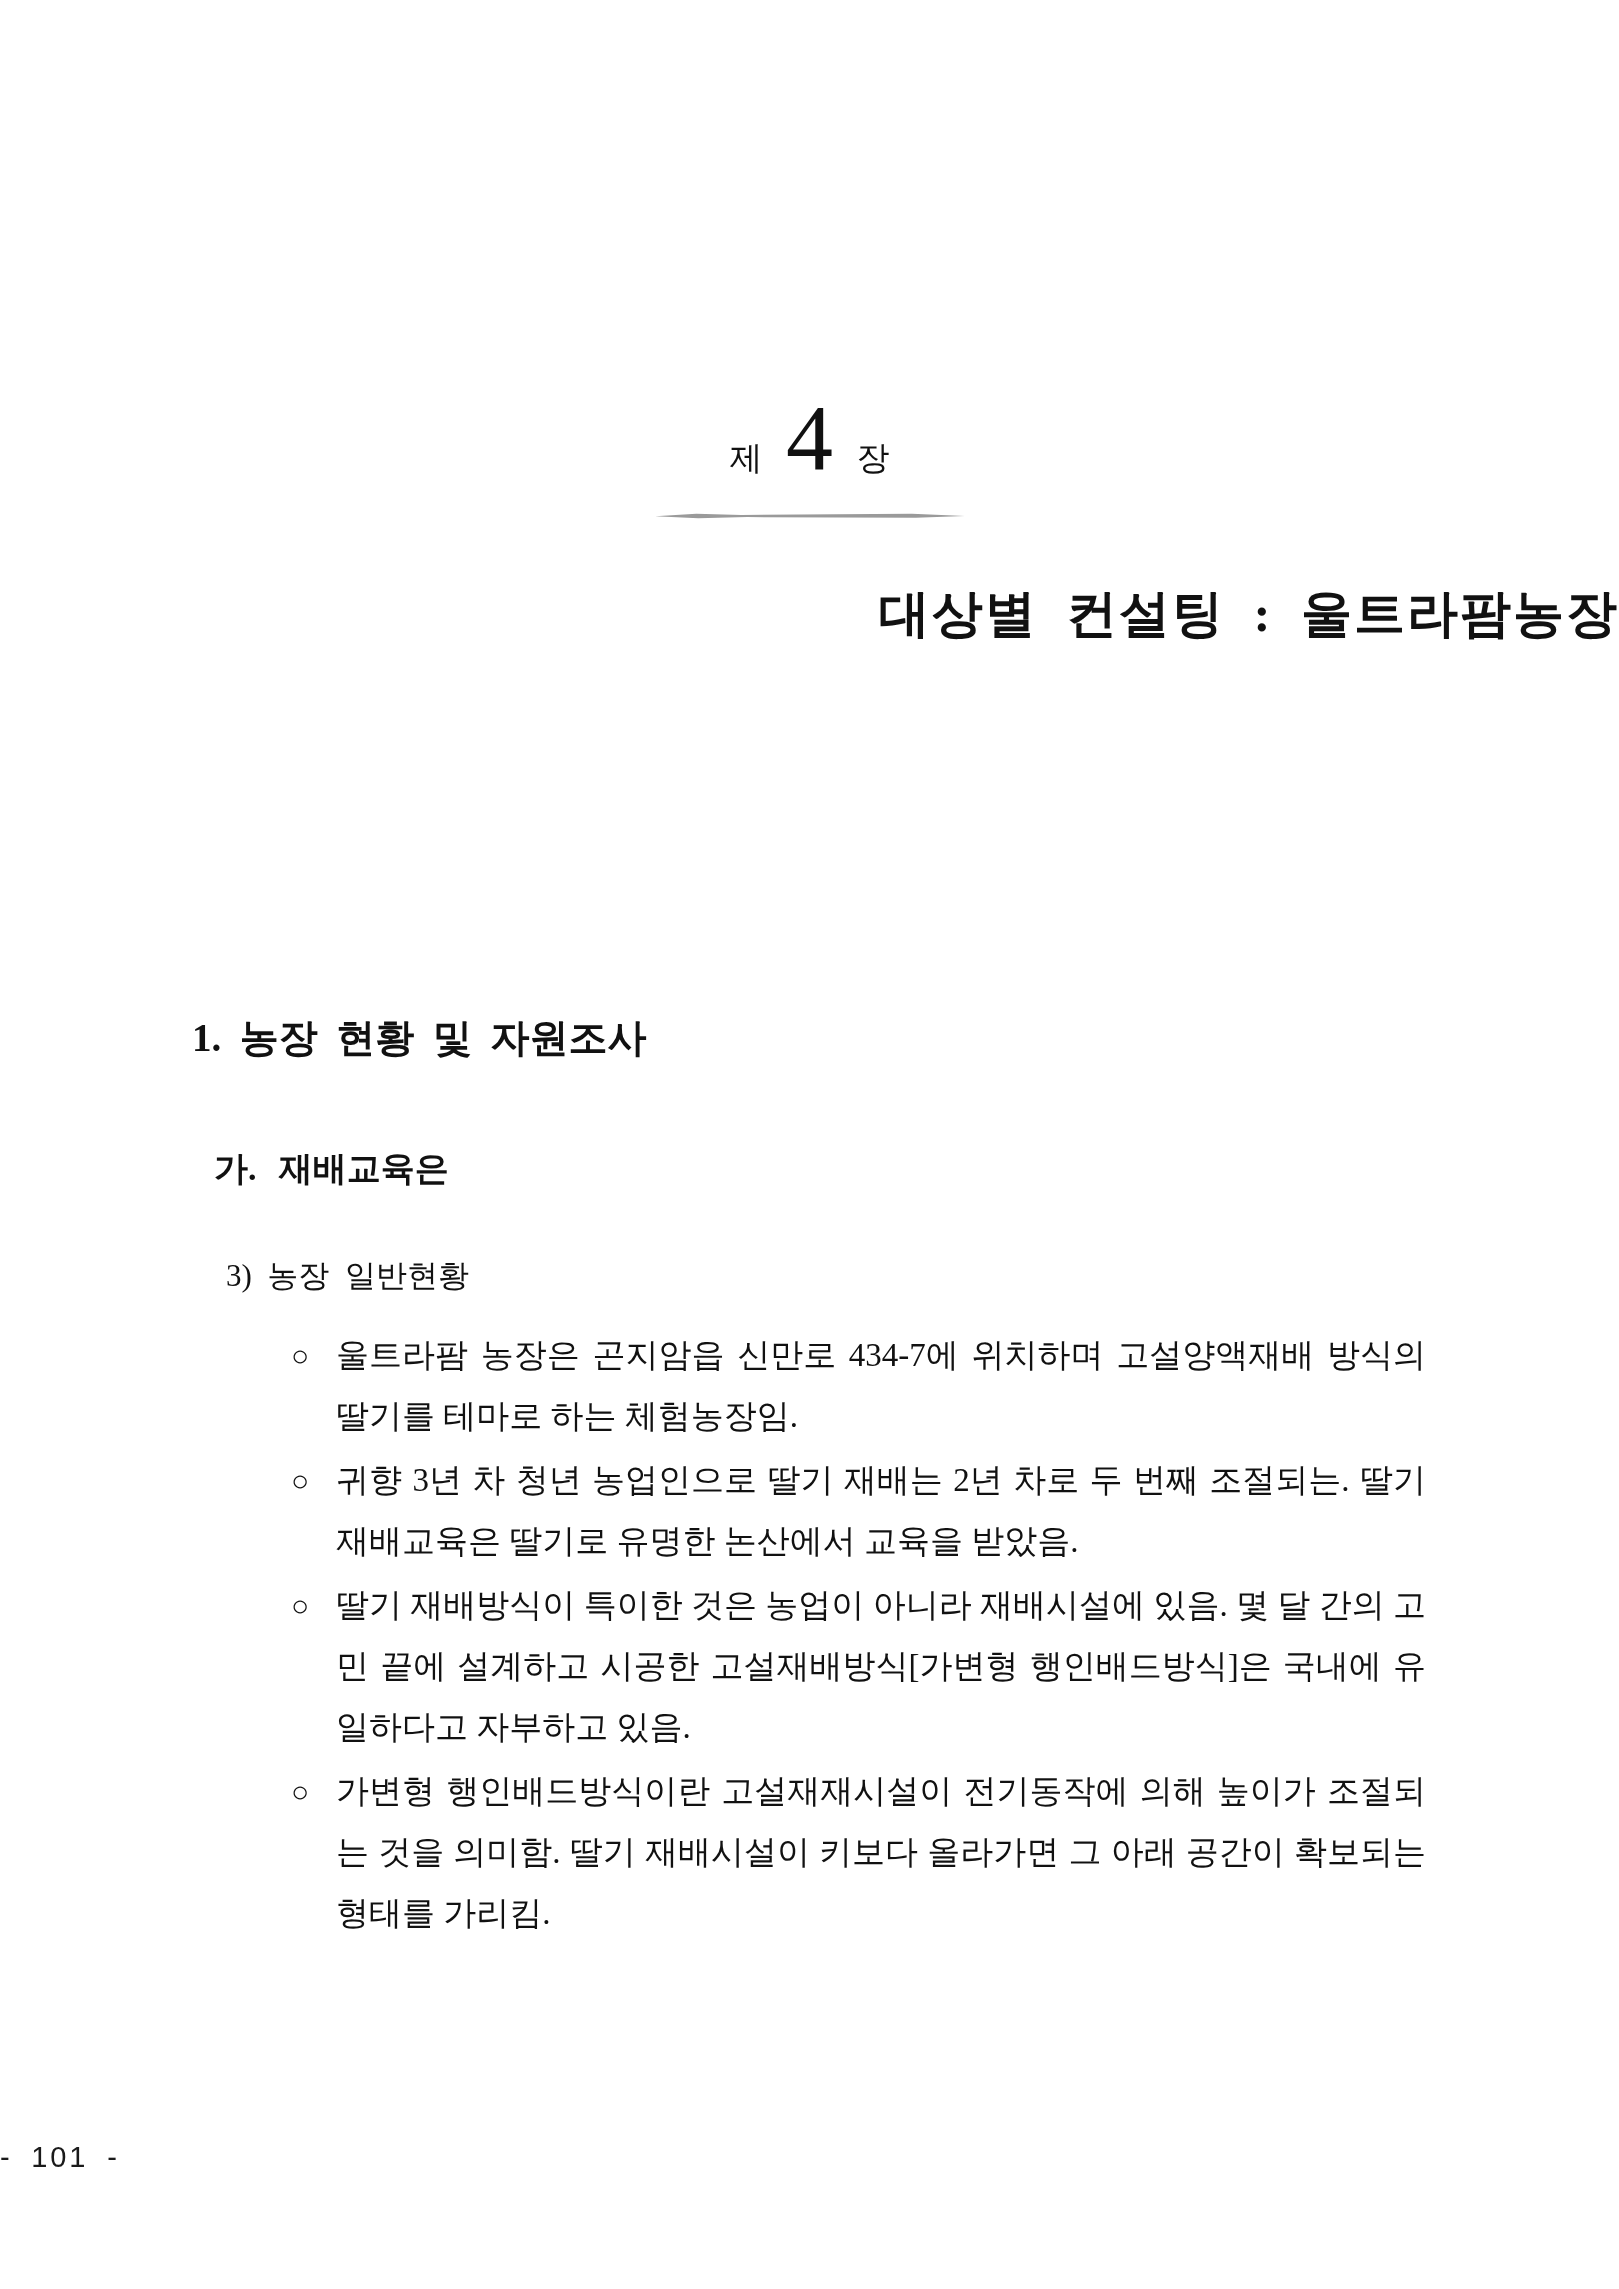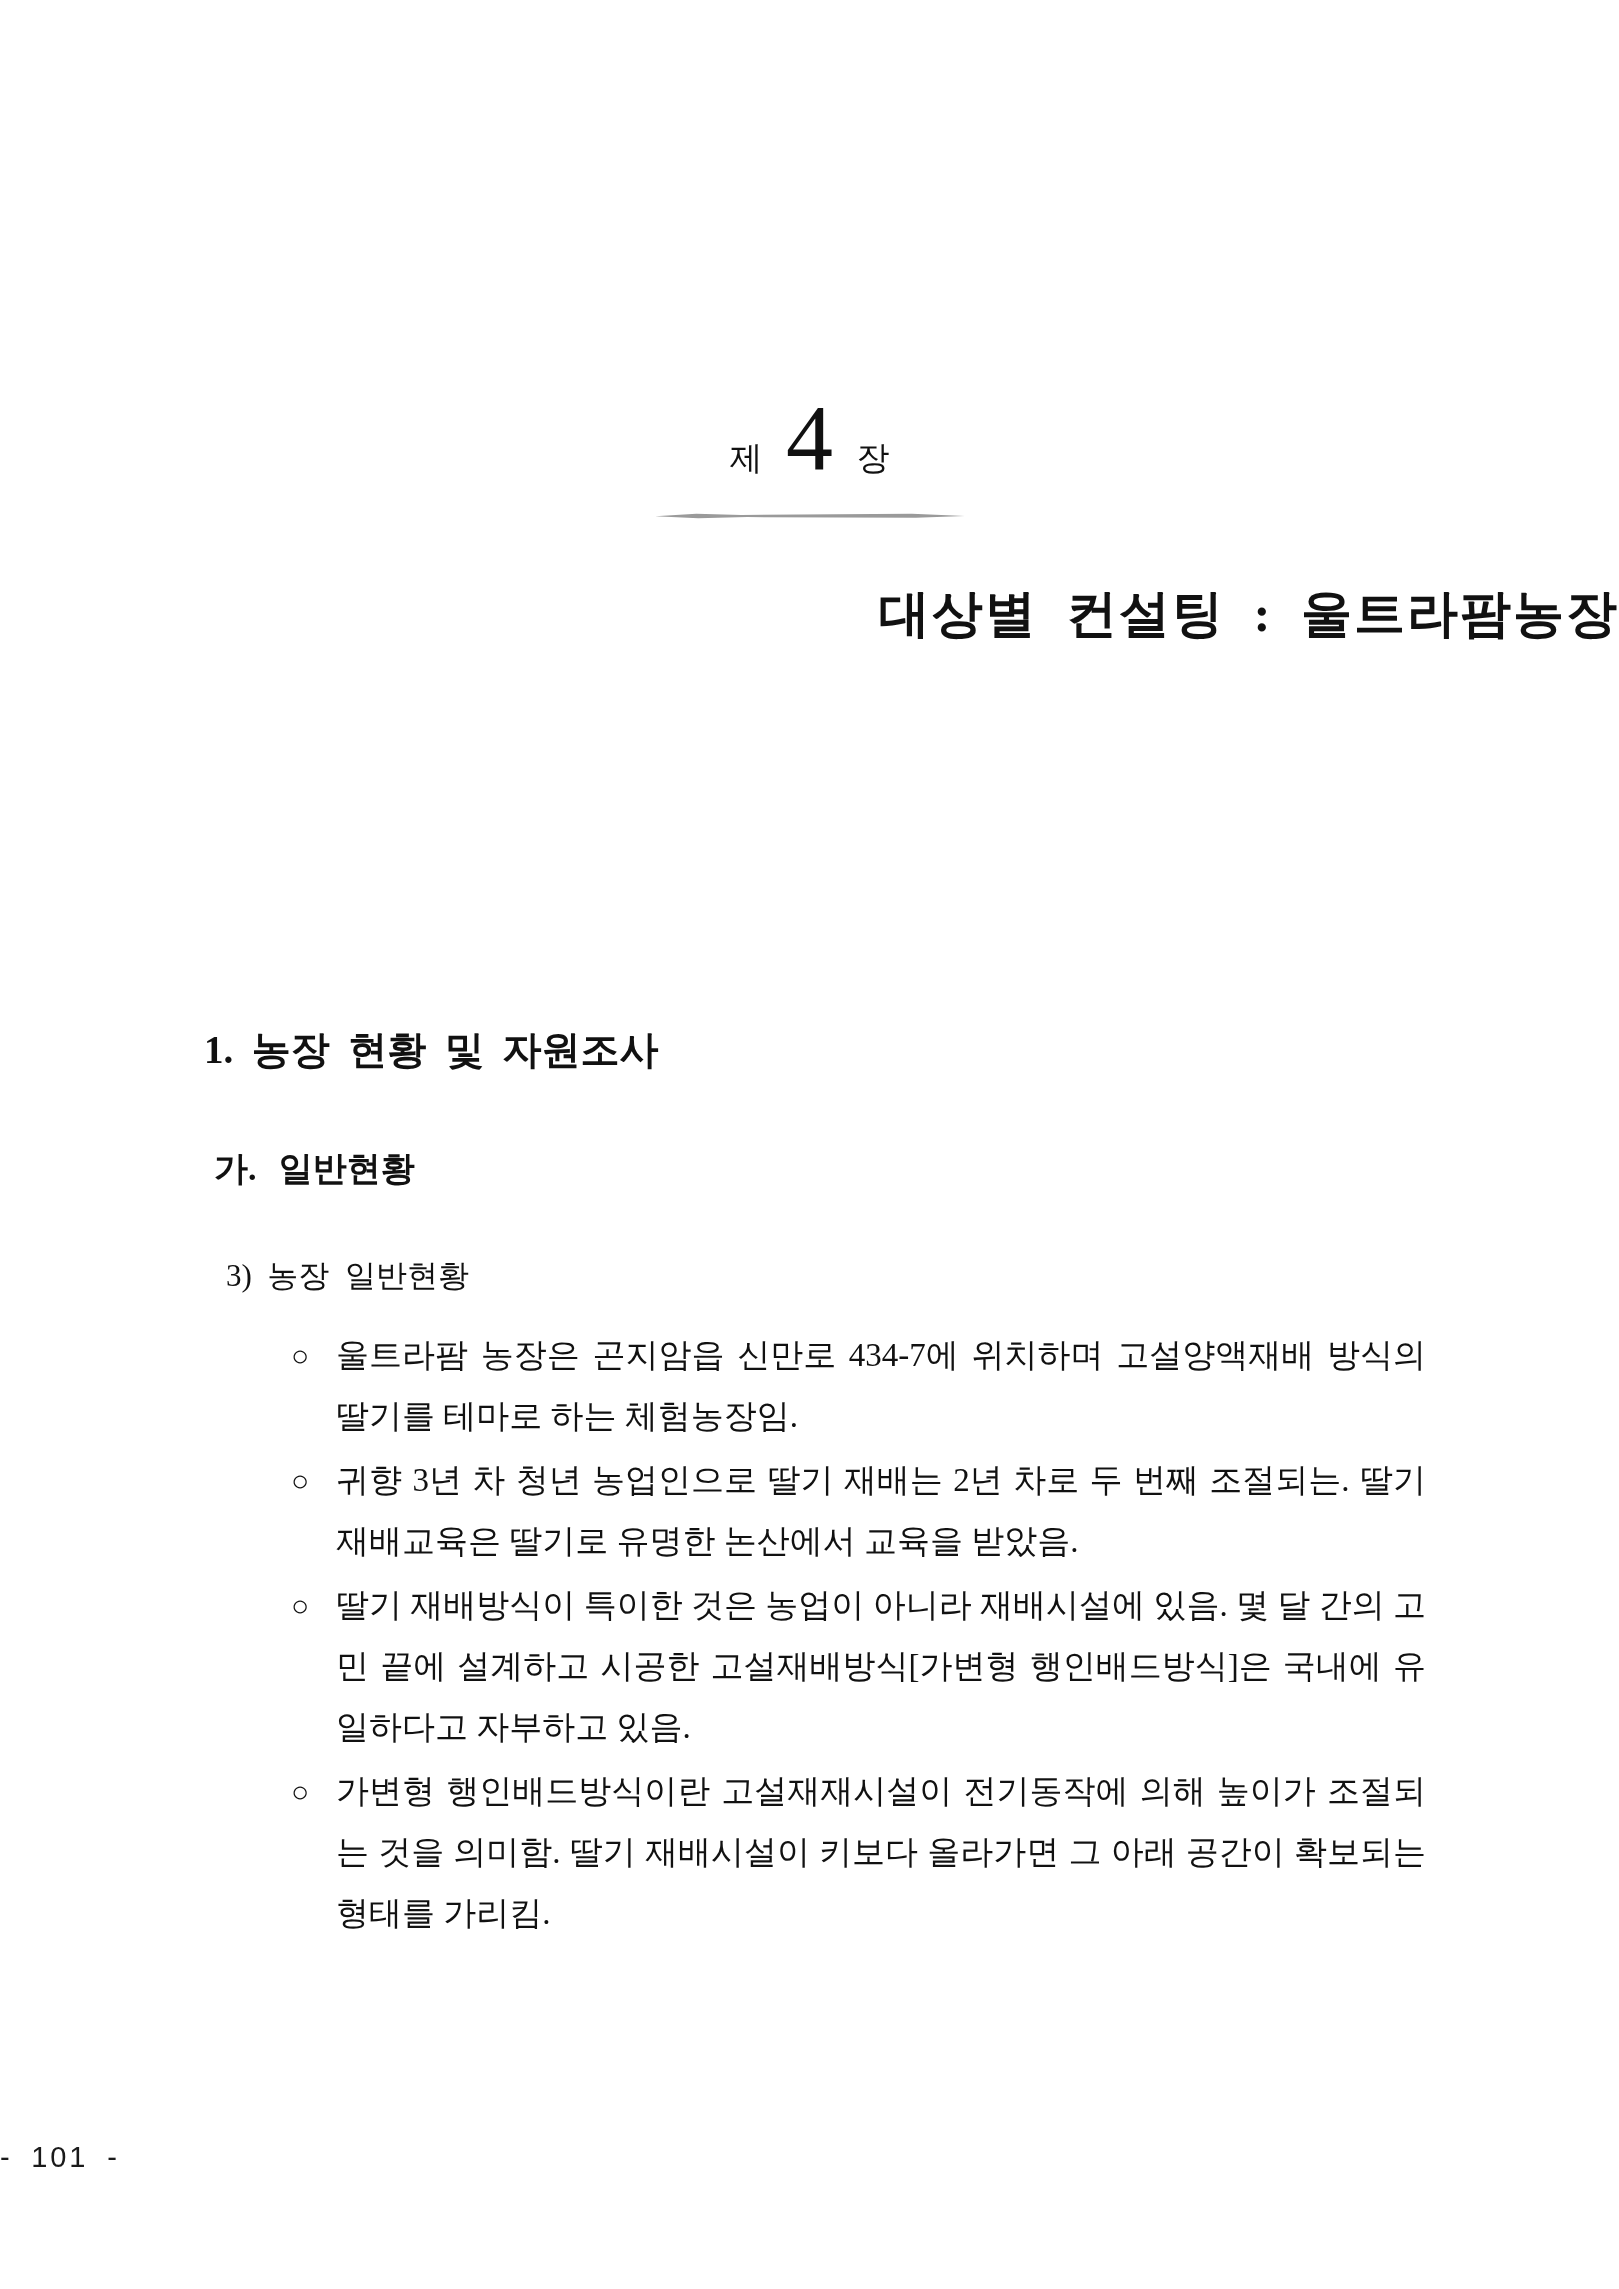--- a/index.html
+++ b/index.html
@@ -63,21 +63,21 @@
     letter-spacing: 2px;
     word-spacing: 13.7px;
     line-height: 1.3;
   }
 
   
   .sec-heading {
     position: absolute;
     top: 1015px;
     left: 192px;
-    margin: 12px;
+    margin: 0;
     font-size: 39px;
     font-weight: 700;
     word-spacing: 8.8px;
     line-height: 1.2;
   }
   .subsec-heading {
     position: absolute;
     top: 1149px;
     left: 214px;
     margin: 0;
@@ -153,21 +153,21 @@
   <div class="divider">
     <svg width="310" height="9.8" viewBox="0 0 316 10">
       <path d="M0,5.4 L42,2.8 L88,4.0 L262,2.8 L316,5.0 L266,7.0 L94,6.2 L44,7.4 Z" fill="#9a9a9a"></path>
     </svg>
   </div>
 
   <h1 class="doc-title">대상별 컨설팅 : 울트라팜농장</h1>
 
   <h2 class="sec-heading">1. 농장 현황 및 자원조사</h2>
 
-  <h3 class="subsec-heading">가. 일반현황</h3>
+  <h3 class="subsec-heading">가. 재배교육은</h3>
 
   <h4 class="subsubsec-heading">3) 농장 일반현황</h4>
 
   <ul class="bullets">
     <li>
       <span class="marker">○</span>
       <span>울트라팜 농장은 곤지암읍 신만로 434-7에 위치하며 고설양액재배 방식의 딸기를 테마로 하는 체험농장임.</span>
     </li>
     <li>
       <span class="marker">○</span>

